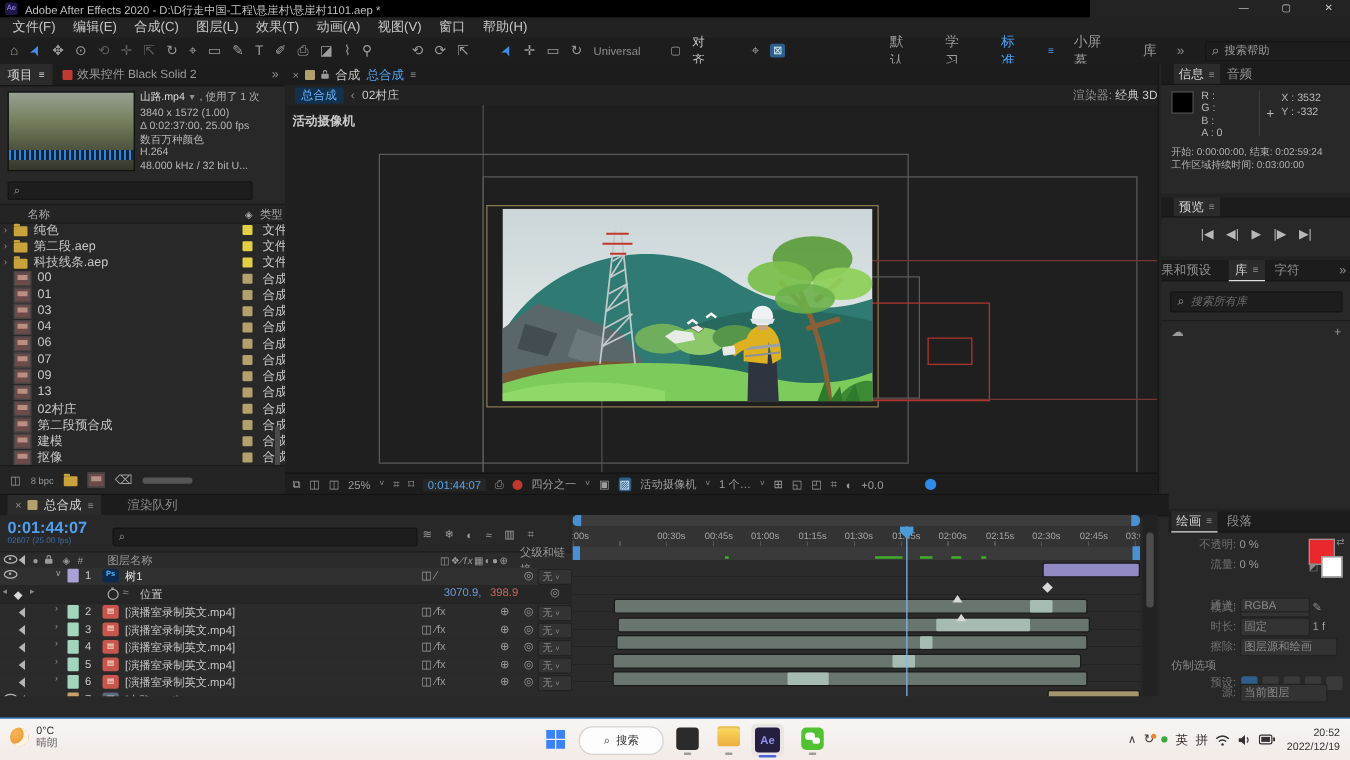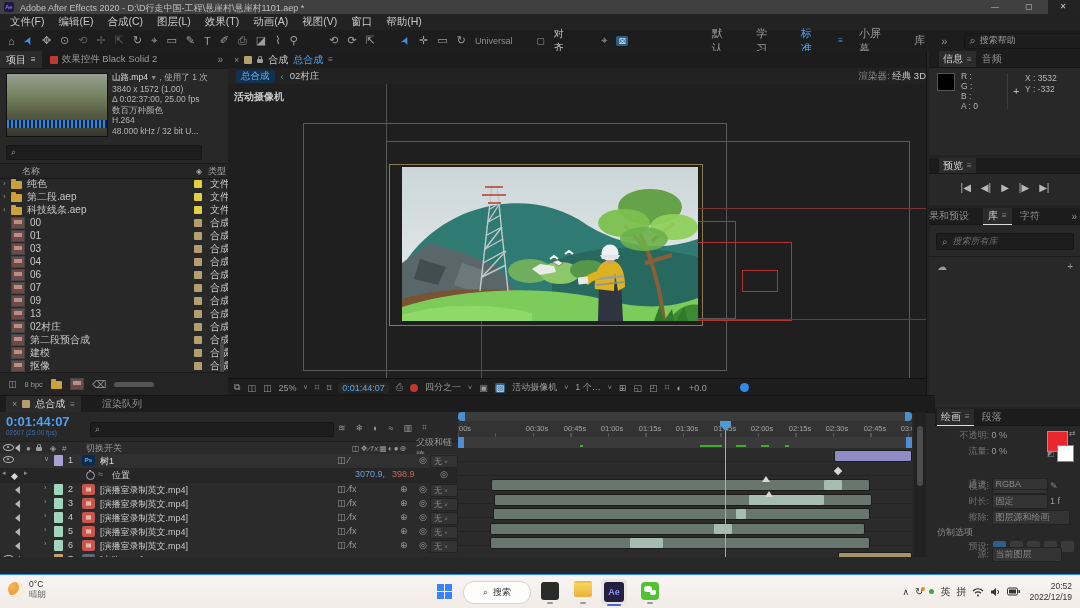--- a/index.html
+++ b/index.html
@@ -45,21 +45,21 @@
   .ws{color:#9a9a9a;padding:0 7px;}
   .ws.act{color:#4ba0f5;}
   .tickwrap span{position:absolute;transform:translateX(-50%);font-size:7.5px;color:#a5a5a5;}
   .trayI{margin:0 3px;color:#333;}
 </style>
 </head>
 <body>
 
 <div id="app">
 
-  <div class="abs flex" style="left:0;top:0;width:1048px;height:14px;background:#404040;">
+  <div class="abs flex" style="left:0;top:0;width:872px;height:14px;background:#000000;">
     <span class="abs" style="left:4px;top:2px;width:10px;height:10px;background:#20164a;color:#9f93f5;font-size:6px;line-height:10px;text-align:center;border-radius:2px;">Ae</span>
     <span class="abs" style="left:20px;top:2px;font-size:9px;color:#c0c0c0;">Adobe After Effects 2020 - D:\D行走中国-工程\悬崖村\悬崖村1101.aep *</span>
     <span class="abs" style="left:980px;top:2px;width:30px;text-align:center;font-size:8px;">—</span>
     <span class="abs" style="left:1014px;top:2px;width:30px;text-align:center;font-size:8px;">▢</span>
     <span class="abs" style="left:1048px;top:2px;width:30px;text-align:center;font-size:8px;">✕</span>
   </div>
 
   <div class="abs flex" style="left:0;top:14px;width:1080px;height:16px;background:#222;gap:2px;padding-left:4px;font-size:10.5px;">
     <span style="padding:0 6px;">文件(F)</span>
     <span style="padding:0 6px;">编辑(E)</span>
@@ -409,20 +409,24 @@
         <div>G :</div>
         <div>B :</div>
         <div>A :  0</div>
       </div>
       <div class="abs" style="left:78px;top:22px;width:1px;height:36px;background:#3c3c3c;"></div>
       <div class="abs" style="left:84px;top:34px;font-size:11px;color:#bbb;">+</div>
       <div class="abs" style="left:96px;top:22px;font-size:8.5px;line-height:11px;color:#b5b5b5;">
         <div>X : 3532</div>
         <div>Y : -332</div>
       </div>
+      <div class="abs" style="left:8px;top:66px;font-size:8px;line-height:10px;color:#b0b0b0;width:144px;">
+        <div>开始: 0:00:00:00,  结束: 0:02:59:24</div>
+        <div>工作区域持续时间: 0:03:00:00</div>
+      </div>
     </div>
 
     <div class="abs panel" style="left:2px;top:107px;width:152px;height:47px;">
       <div class="tabbar flex" style="height:15px;gap:5px;padding-left:10px;">
         <span class="tab-act flex" style="height:15px;padding:0 4px;gap:4px;">
           <span>预览</span>
           <span style="font-size:8px;" class="dim">≡</span>
         </span>
       </div>
       <div class="flex" style="justify-content:center;gap:10px;margin-top:8px;font-size:10px;color:#b8b8b8;">
@@ -514,21 +518,21 @@
       </div>
     </div>
 
     <div class="abs flex" style="left:0;top:45px;width:458px;height:13px;background:#2b2b2b;border-top:1px solid #1e1e1e;border-bottom:1px solid #1e1e1e;font-size:8px;color:#9a9a9a;">
       <span style="position:absolute;left:3px;"><span class="eye"></span></span>
       <span style="position:absolute;left:15px;"><span class="spk"></span></span>
       <span style="position:absolute;left:26px;">●</span>
       <span style="position:absolute;left:36px;"><span class="lockI"></span></span>
       <span style="position:absolute;left:50px;">◈</span>
       <span style="position:absolute;left:62px;">#</span>
-      <span style="position:absolute;left:86px;font-size:9px;">切换开关</span>
+      <span style="position:absolute;left:86px;font-size:9px;">图层名称</span>
       <span style="position:absolute;left:352px;letter-spacing:1px;font-style:italic;">◫❖⁄fx▦◐●⊕</span>
       <span style="position:absolute;left:416px;font-size:9px;">父级和链接</span>
     </div>
 
     <div class="abs" style="left:0;top:58px;width:458px;height:103px;overflow:hidden;">
 
       <div class="lrow" style="top:0;background:#303030;">
         <span style="left:3px;"><span class="eye"></span></span>
         <span style="left:44px;color:#9a9a9a;font-size:7px;">∨</span>
         <span class="chip" style="left:54px;width:9px;height:11px;background:#a9a1d4;"></span>

